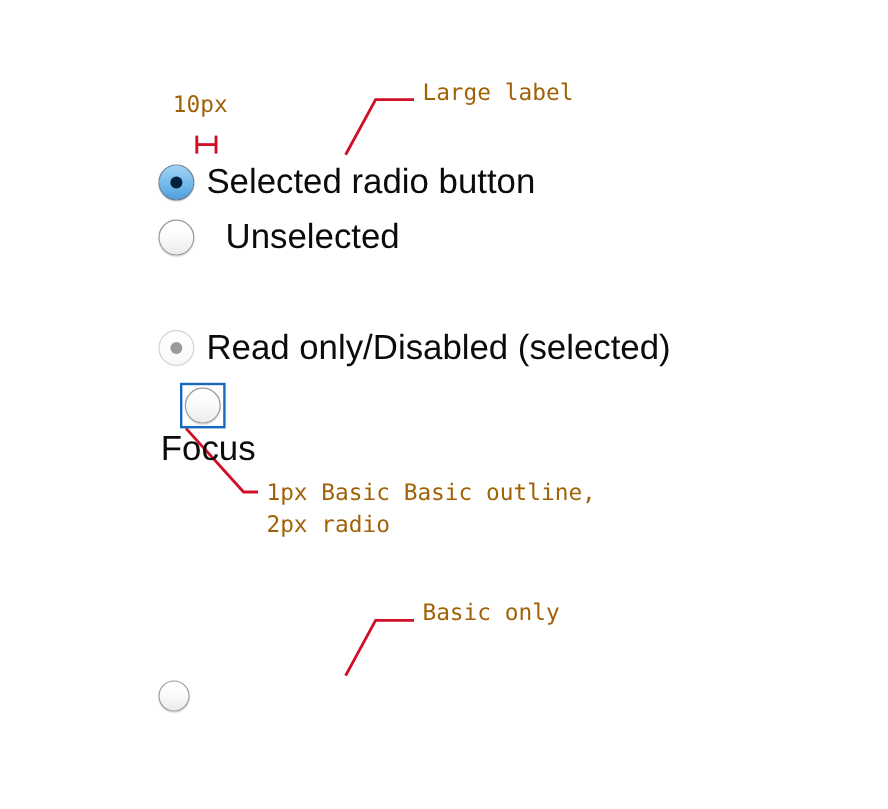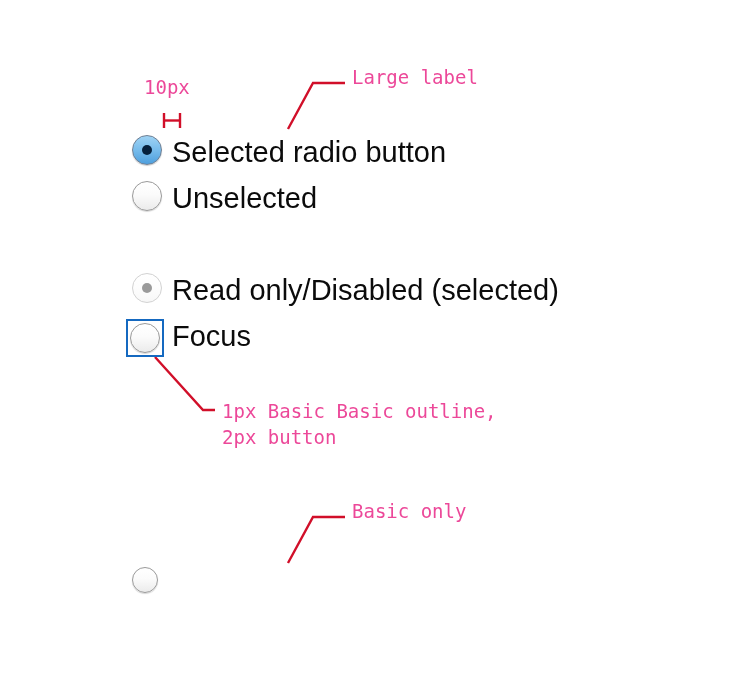--- a/index.html
+++ b/index.html
@@ -25,42 +25,43 @@
   .anno-svg {
     position: absolute;
     left: 0;
     top: 0;
     width: 740px;
     height: 674px;
     pointer-events: none;
   }
   .anno-text {
     position: absolute;
-    color: #ec4899;
+    color: #a16207;
     font-family: "DejaVu Sans Mono", "Liberation Mono", monospace;
     font-size: 19px;
     line-height: 26px;
     white-space: pre;
     letter-spacing: 0px;
   }
   .anno-text.t-10px   { left: 144px; top: 74px;  }
   .anno-text.t-large  { left: 352px; top: 64px;  }
   .anno-text.t-focus  { left: 222px; top: 398px; }
   .anno-text.t-basic  { left: 352px; top: 498px; }
 
   
   .row {
     position: absolute;
     display: flex;
+    align-items: center;
   }
   .row-large { left: 132px; }
   .row-small { left: 132px; }
 
   .r1 { top: 135px; }
-  .r2 { top: 181px; }
+  .r2 { top: 181px; gap: 16px; }
   .r3 { top: 227px; }
   .r4 { top: 273px; }
   .r5 { top: 319px; }
   .r6 { top: 567px; }
 
   .label-large {
     margin-left: 10px;
     font-size: 29px;
     line-height: 34px;
     color: #0b0b0b;
@@ -167,40 +168,40 @@
 
     <polyline points="288,129 313,83 345,83" stroke="#d10f29" stroke-width="2.4" fill="none"></polyline>
 
     <polyline points="155,357 203,410 215,410" stroke="#d10f29" stroke-width="2.4" fill="none"></polyline>
 
     <polyline points="288,563 313,517 345,517" stroke="#d10f29" stroke-width="2.4" fill="none"></polyline>
   </svg>
 
   <div class="anno-text t-10px">10px</div>
   <div class="anno-text t-large">Large label</div>
-  <div class="anno-text t-focus"><span>1px Basic Basic outline,</span><br><span>2px button</span></div>
+  <div class="anno-text t-focus"><span>1px Basic Basic outline,</span><br><span>2px radio</span></div>
   <div class="anno-text t-basic">Basic only</div>
 
   <div class="row row-large r1">
     <span class="radio selected"></span>
     <span class="label-large">Selected radio button</span>
   </div>
 
   <div class="row row-large r2">
     <span class="radio unselected"></span>
     <span class="label-large">Unselected</span>
   </div>
 
 
   <div class="row row-large r4">
     <span class="radio disabled-selected"></span>
     <span class="label-large">Read only/Disabled (selected)</span>
   </div>
 
-  <div class="row row-large r5" style="left:126px;">
+  <div class="row row-large r5" style="left:126px;flex-direction:column;">
     <span class="focus-ring">
       <span class="radio unselected"></span>
     </span>
     <span class="label-large" style="margin-left:8px;">Focus</span>
   </div>
 
   <div class="row row-small r6">
     <span class="radio radio-sm unselected"></span>
   </div>
 

